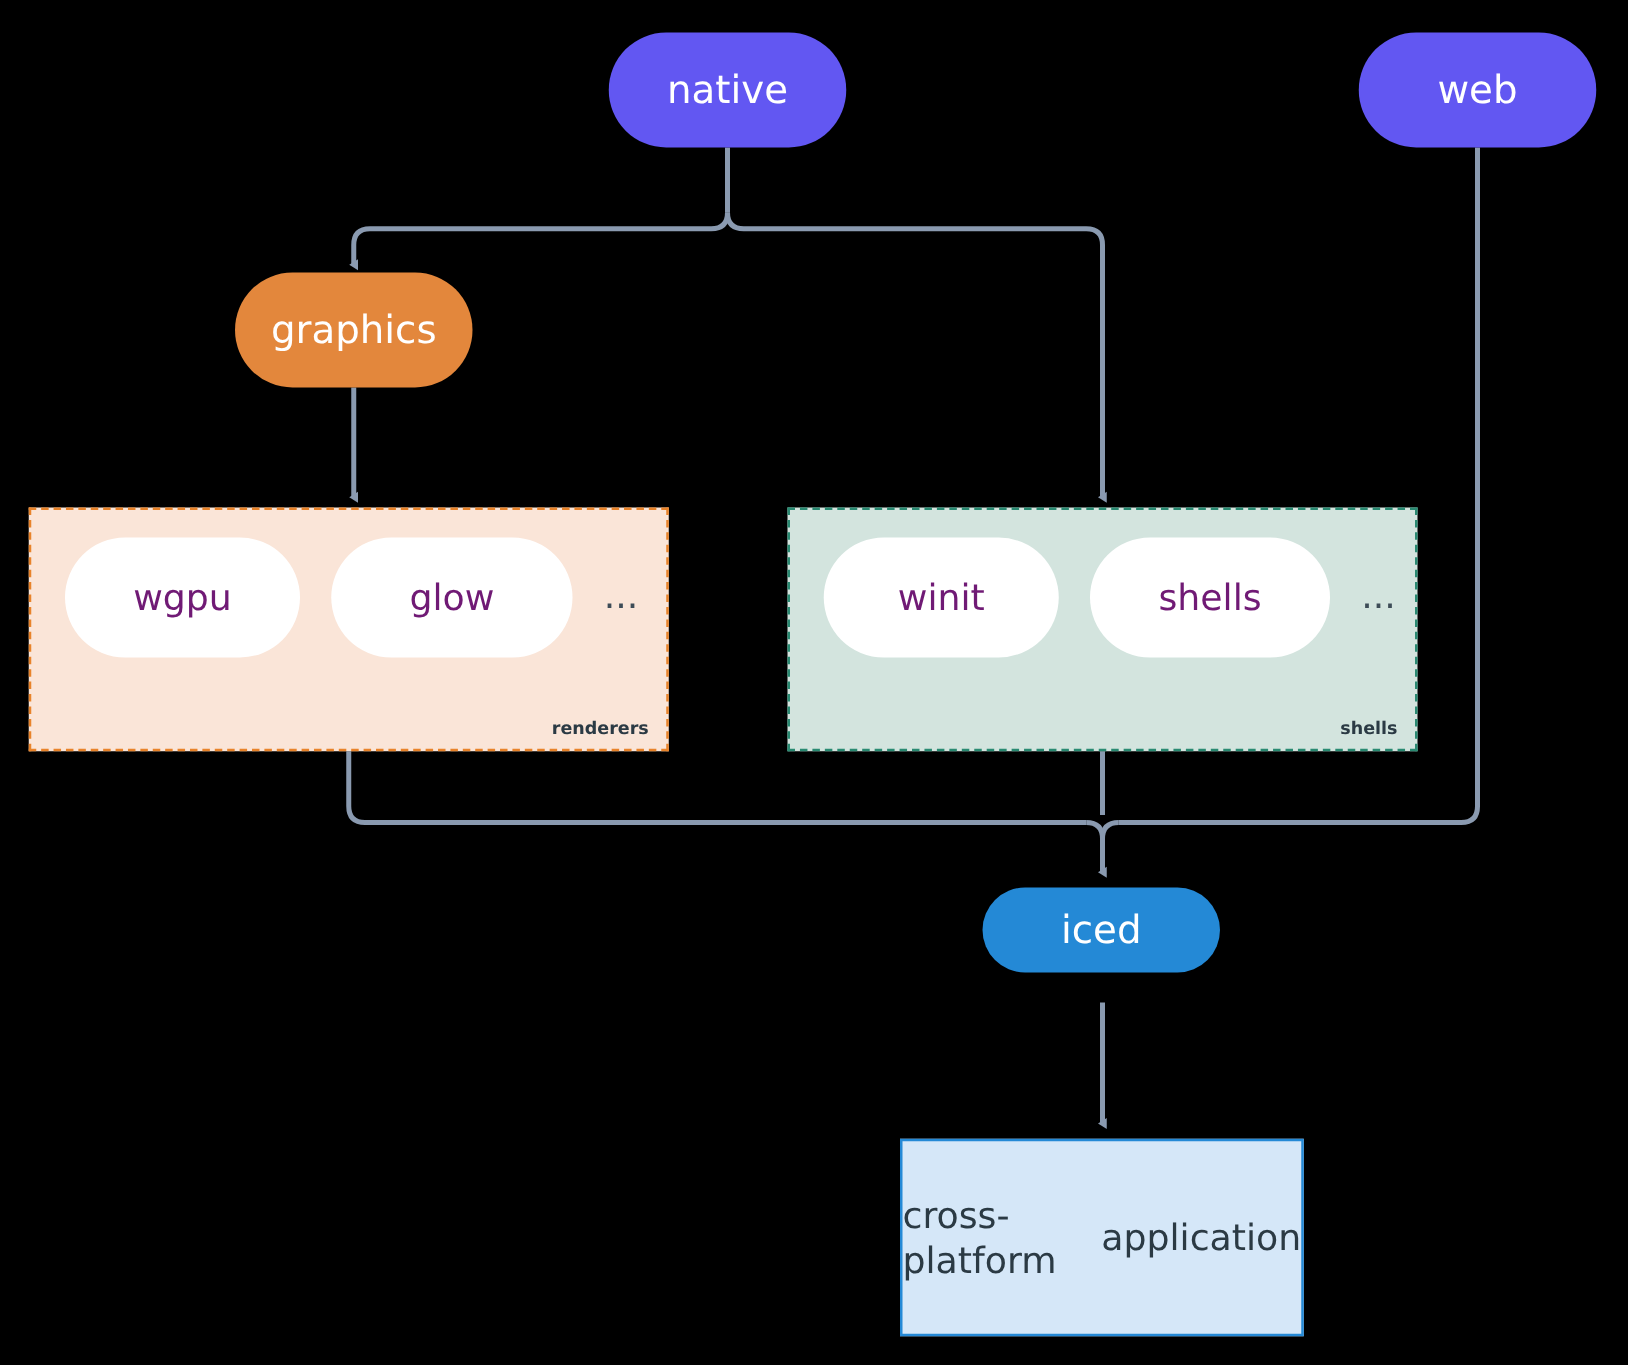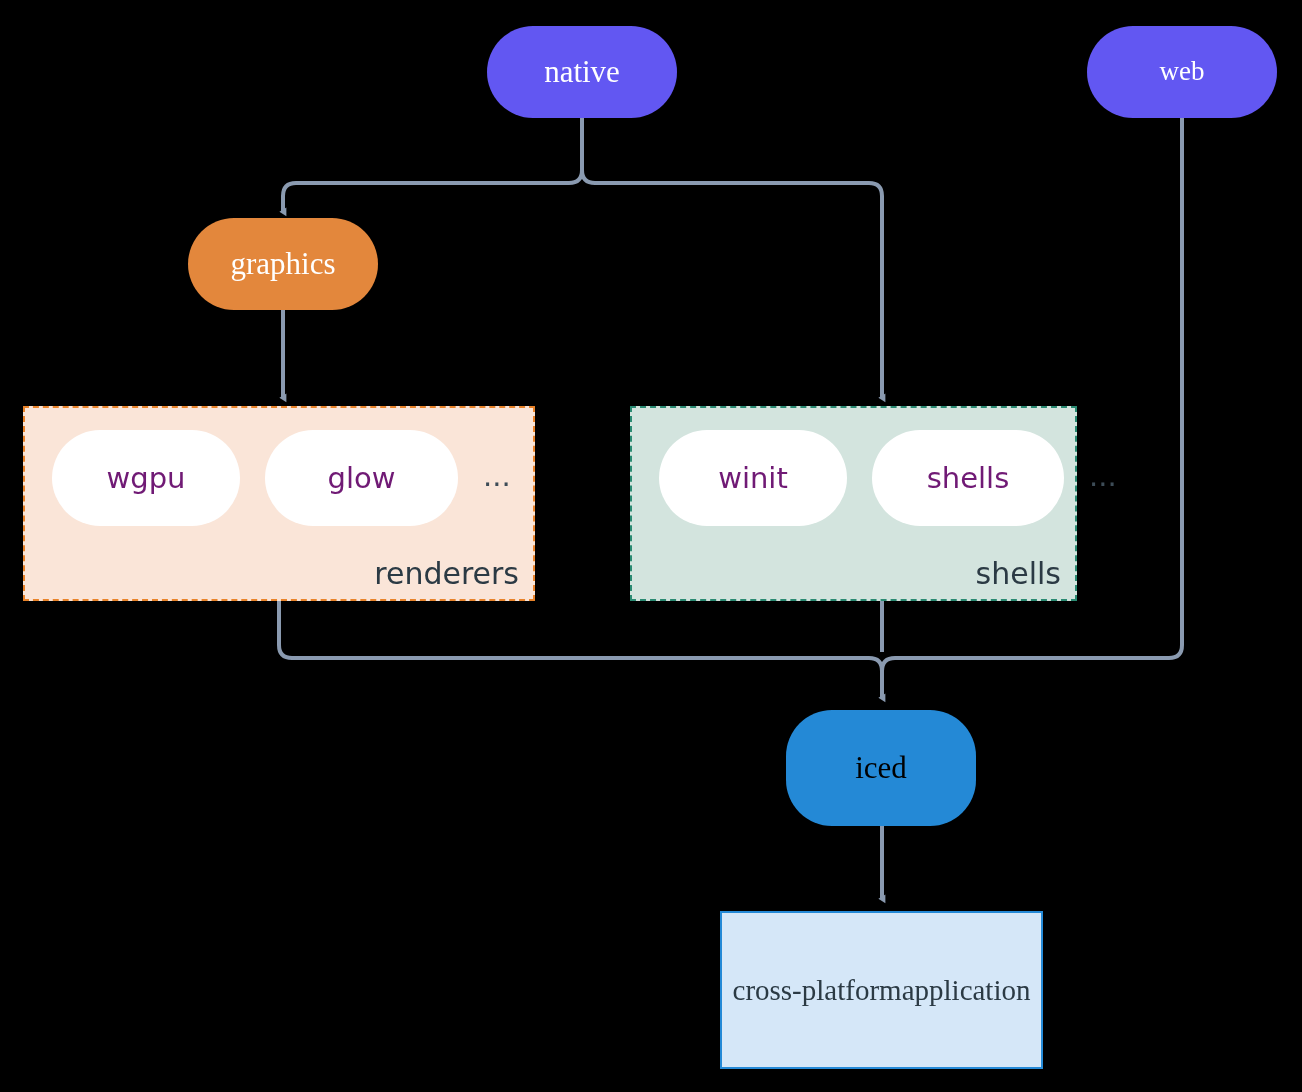--- a/index.html
+++ b/index.html
@@ -22,52 +22,51 @@
     width: 1302px;
     height: 1092px;
     pointer-events: none;
   }
   .node {
     position: absolute;
     display: flex;
     align-items: center;
     justify-content: center;
     box-sizing: border-box;
-    text-align: right;
+    text-align: left;
     line-height: 1.25;
     user-select: none;
-    font-family: Liberation Serif, serif;
   }
   
   .pill-native {
     left: 487px; top: 26px; width: 190px; height: 92px;
     border-radius: 46px;
     background: #6257f2;
     color: #ffffff;
     font-size: 31px;
   }
   .pill-web {
     left: 1087px; top: 26px; width: 190px; height: 92px;
     border-radius: 46px;
     background: #6257f2;
     color: #ffffff;
-    font-size: 27px;
+    font-size: 31px;
   }
   .pill-graphics {
     left: 188px; top: 218px; width: 190px; height: 92px;
     border-radius: 46px;
     background: #e3873c;
     color: #ffffff;
     font-size: 31px;
   }
   .pill-iced {
-    left: 786px; top: 710px; width: 190px; height: 116px;
+    left: 786px; top: 710px; width: 190px; height: 68px;
     border-radius: 46px;
     background: #2489d6;
-    color: #000000;
+    color: #ffffff;
     font-size: 31px;
   }
   
   .rect-app {
     left: 720px; top: 911px; width: 323px; height: 158px;
     background: #d5e7f8;
     border: 2px solid #2489d6;
     color: #2b3a44;
     font-size: 29px;
     flex-direction: row;
@@ -77,30 +76,31 @@
   .cluster {
     position: absolute;
     box-sizing: border-box;
   }
   .cluster-renderers {
     left: 23px; top: 406px; width: 512px; height: 195px;
     background: #fae5d8;
     border: 2px dashed #e8832a;
   }
   .cluster-shells {
-    left: 630px; top: 406px; width: 447px; height: 195px;
+    left: 630px; top: 406px; width: 504px; height: 195px;
     background: #d3e4de;
     border: 2px dashed #2a8a72;
   }
   .cluster-label {
     position: absolute;
     right: 14px;
     bottom: 8px;
-    font-size: 30px;
+    font-size: 14px;
     color: #2b3a44;
+    font-weight: bold;
   }
   .cluster-items {
     position: absolute;
     left: 0; top: 22px;
     display: flex;
     align-items: center;
     gap: 25px;
     padding-left: 27px;
   }
   .leaf-pill {

